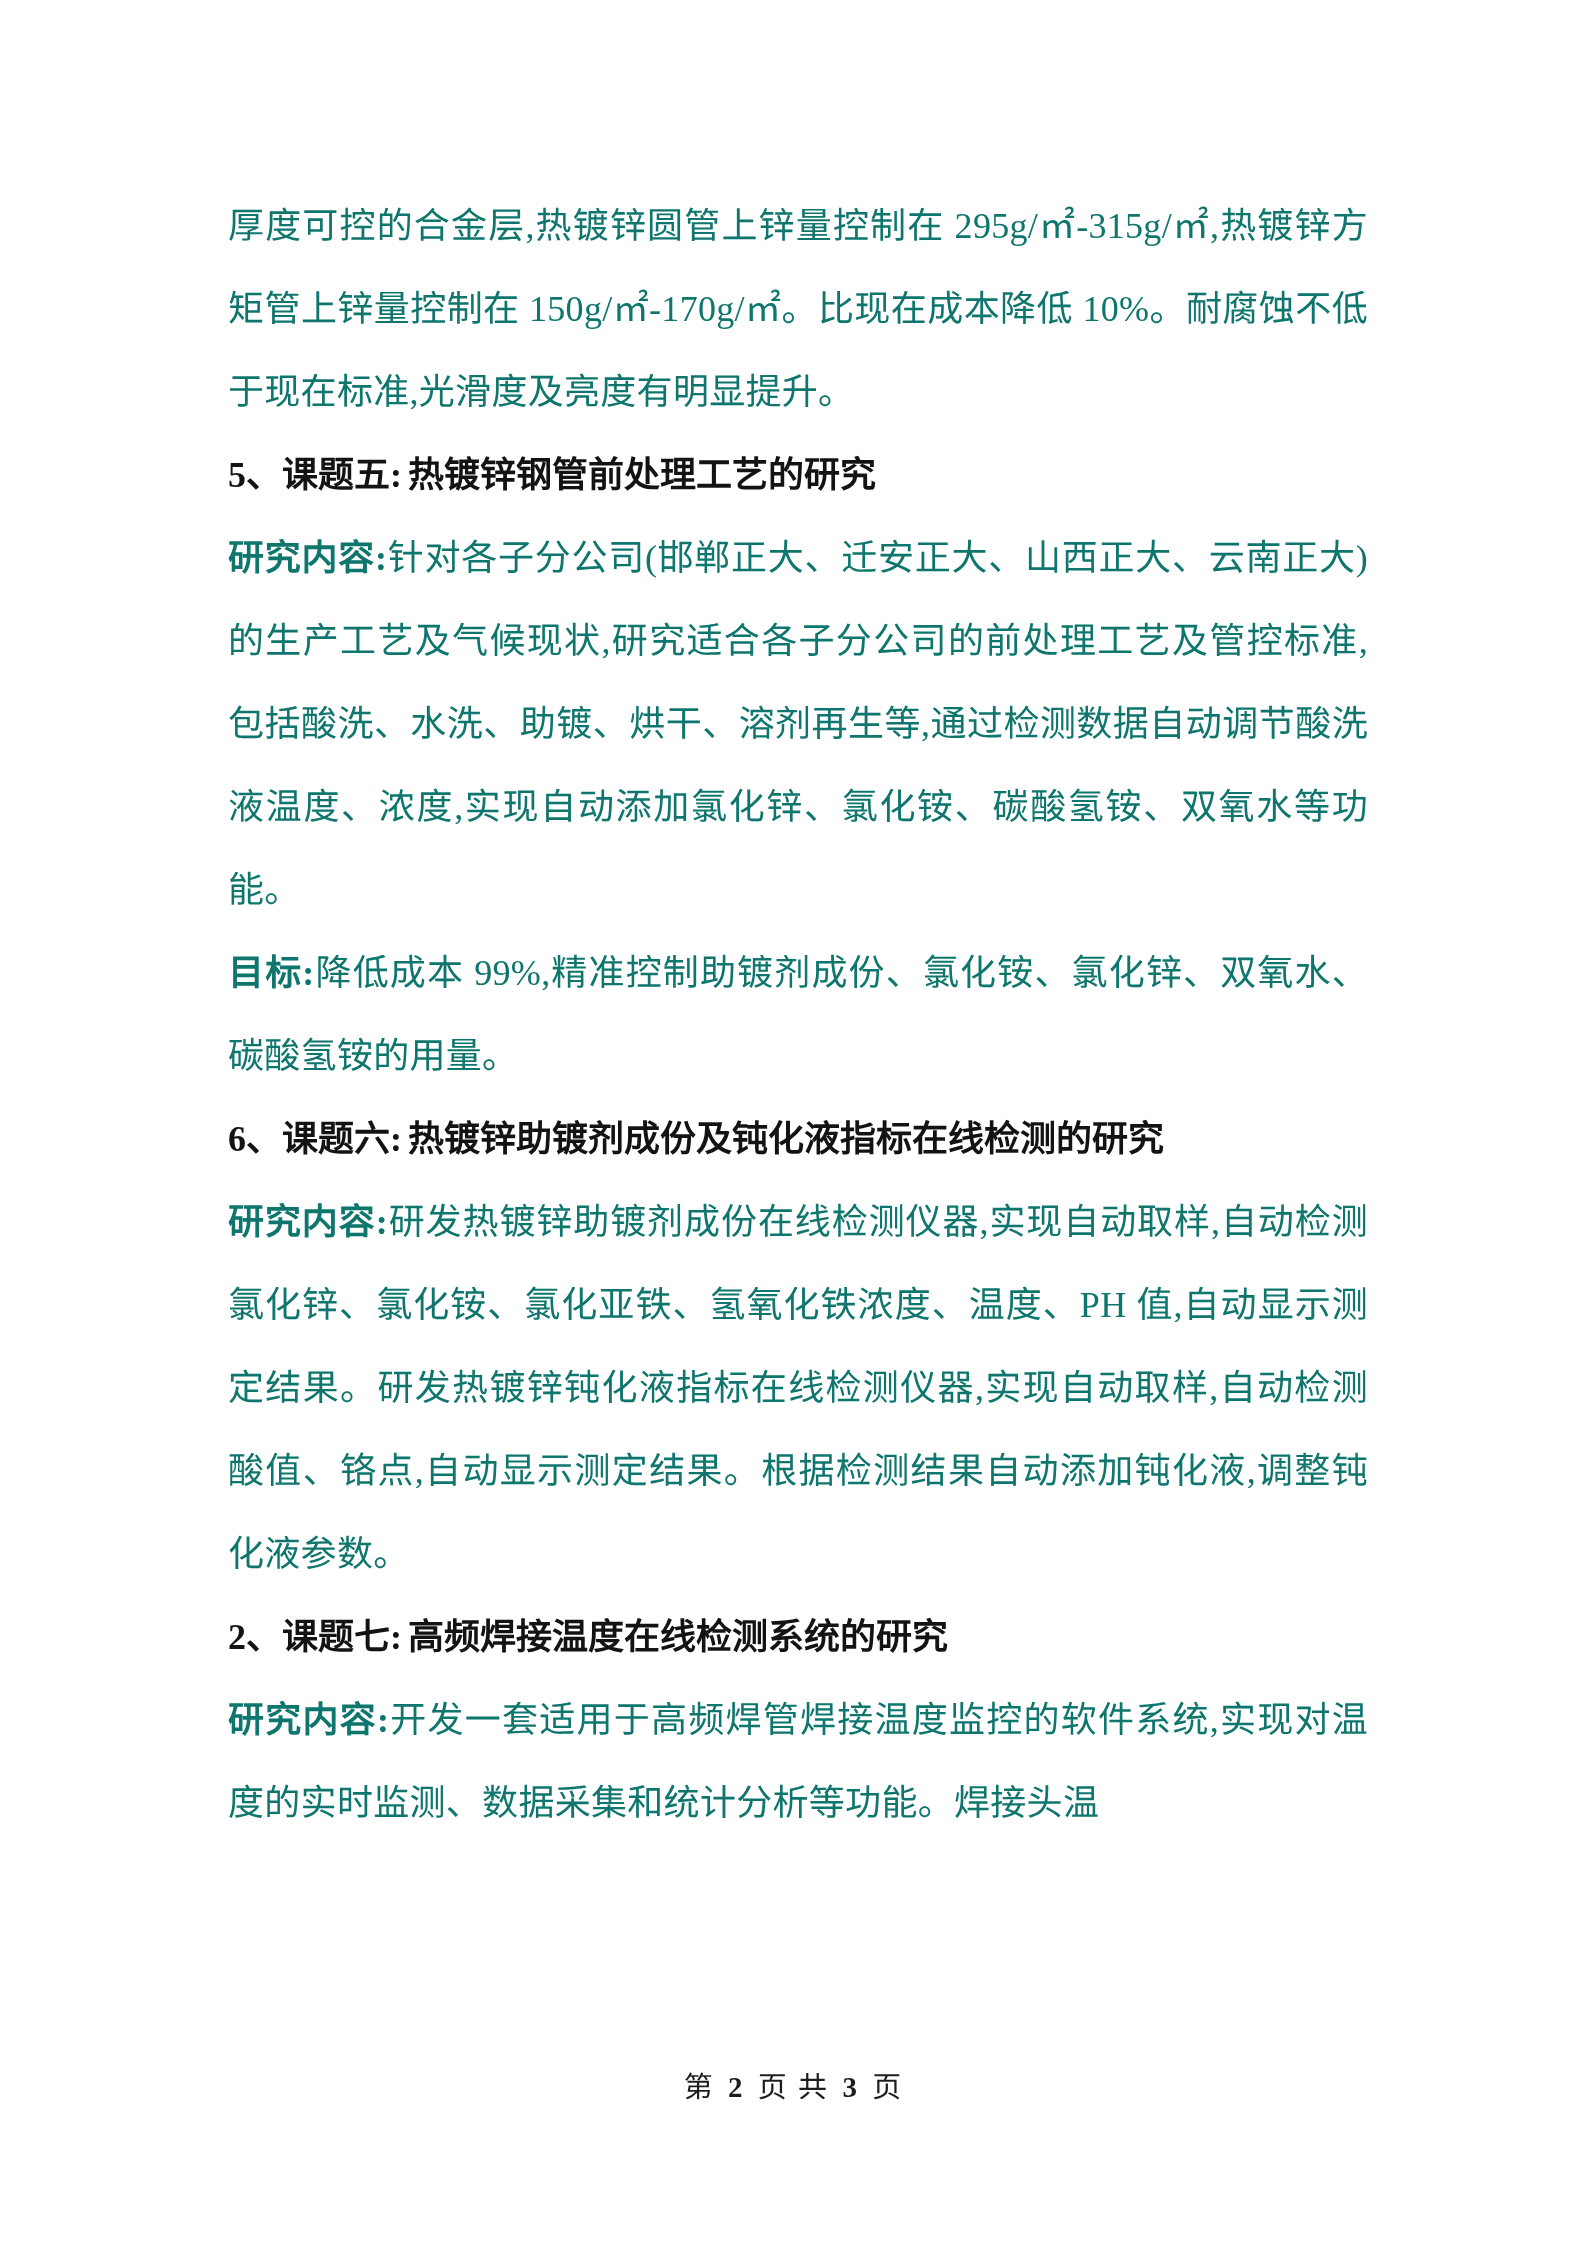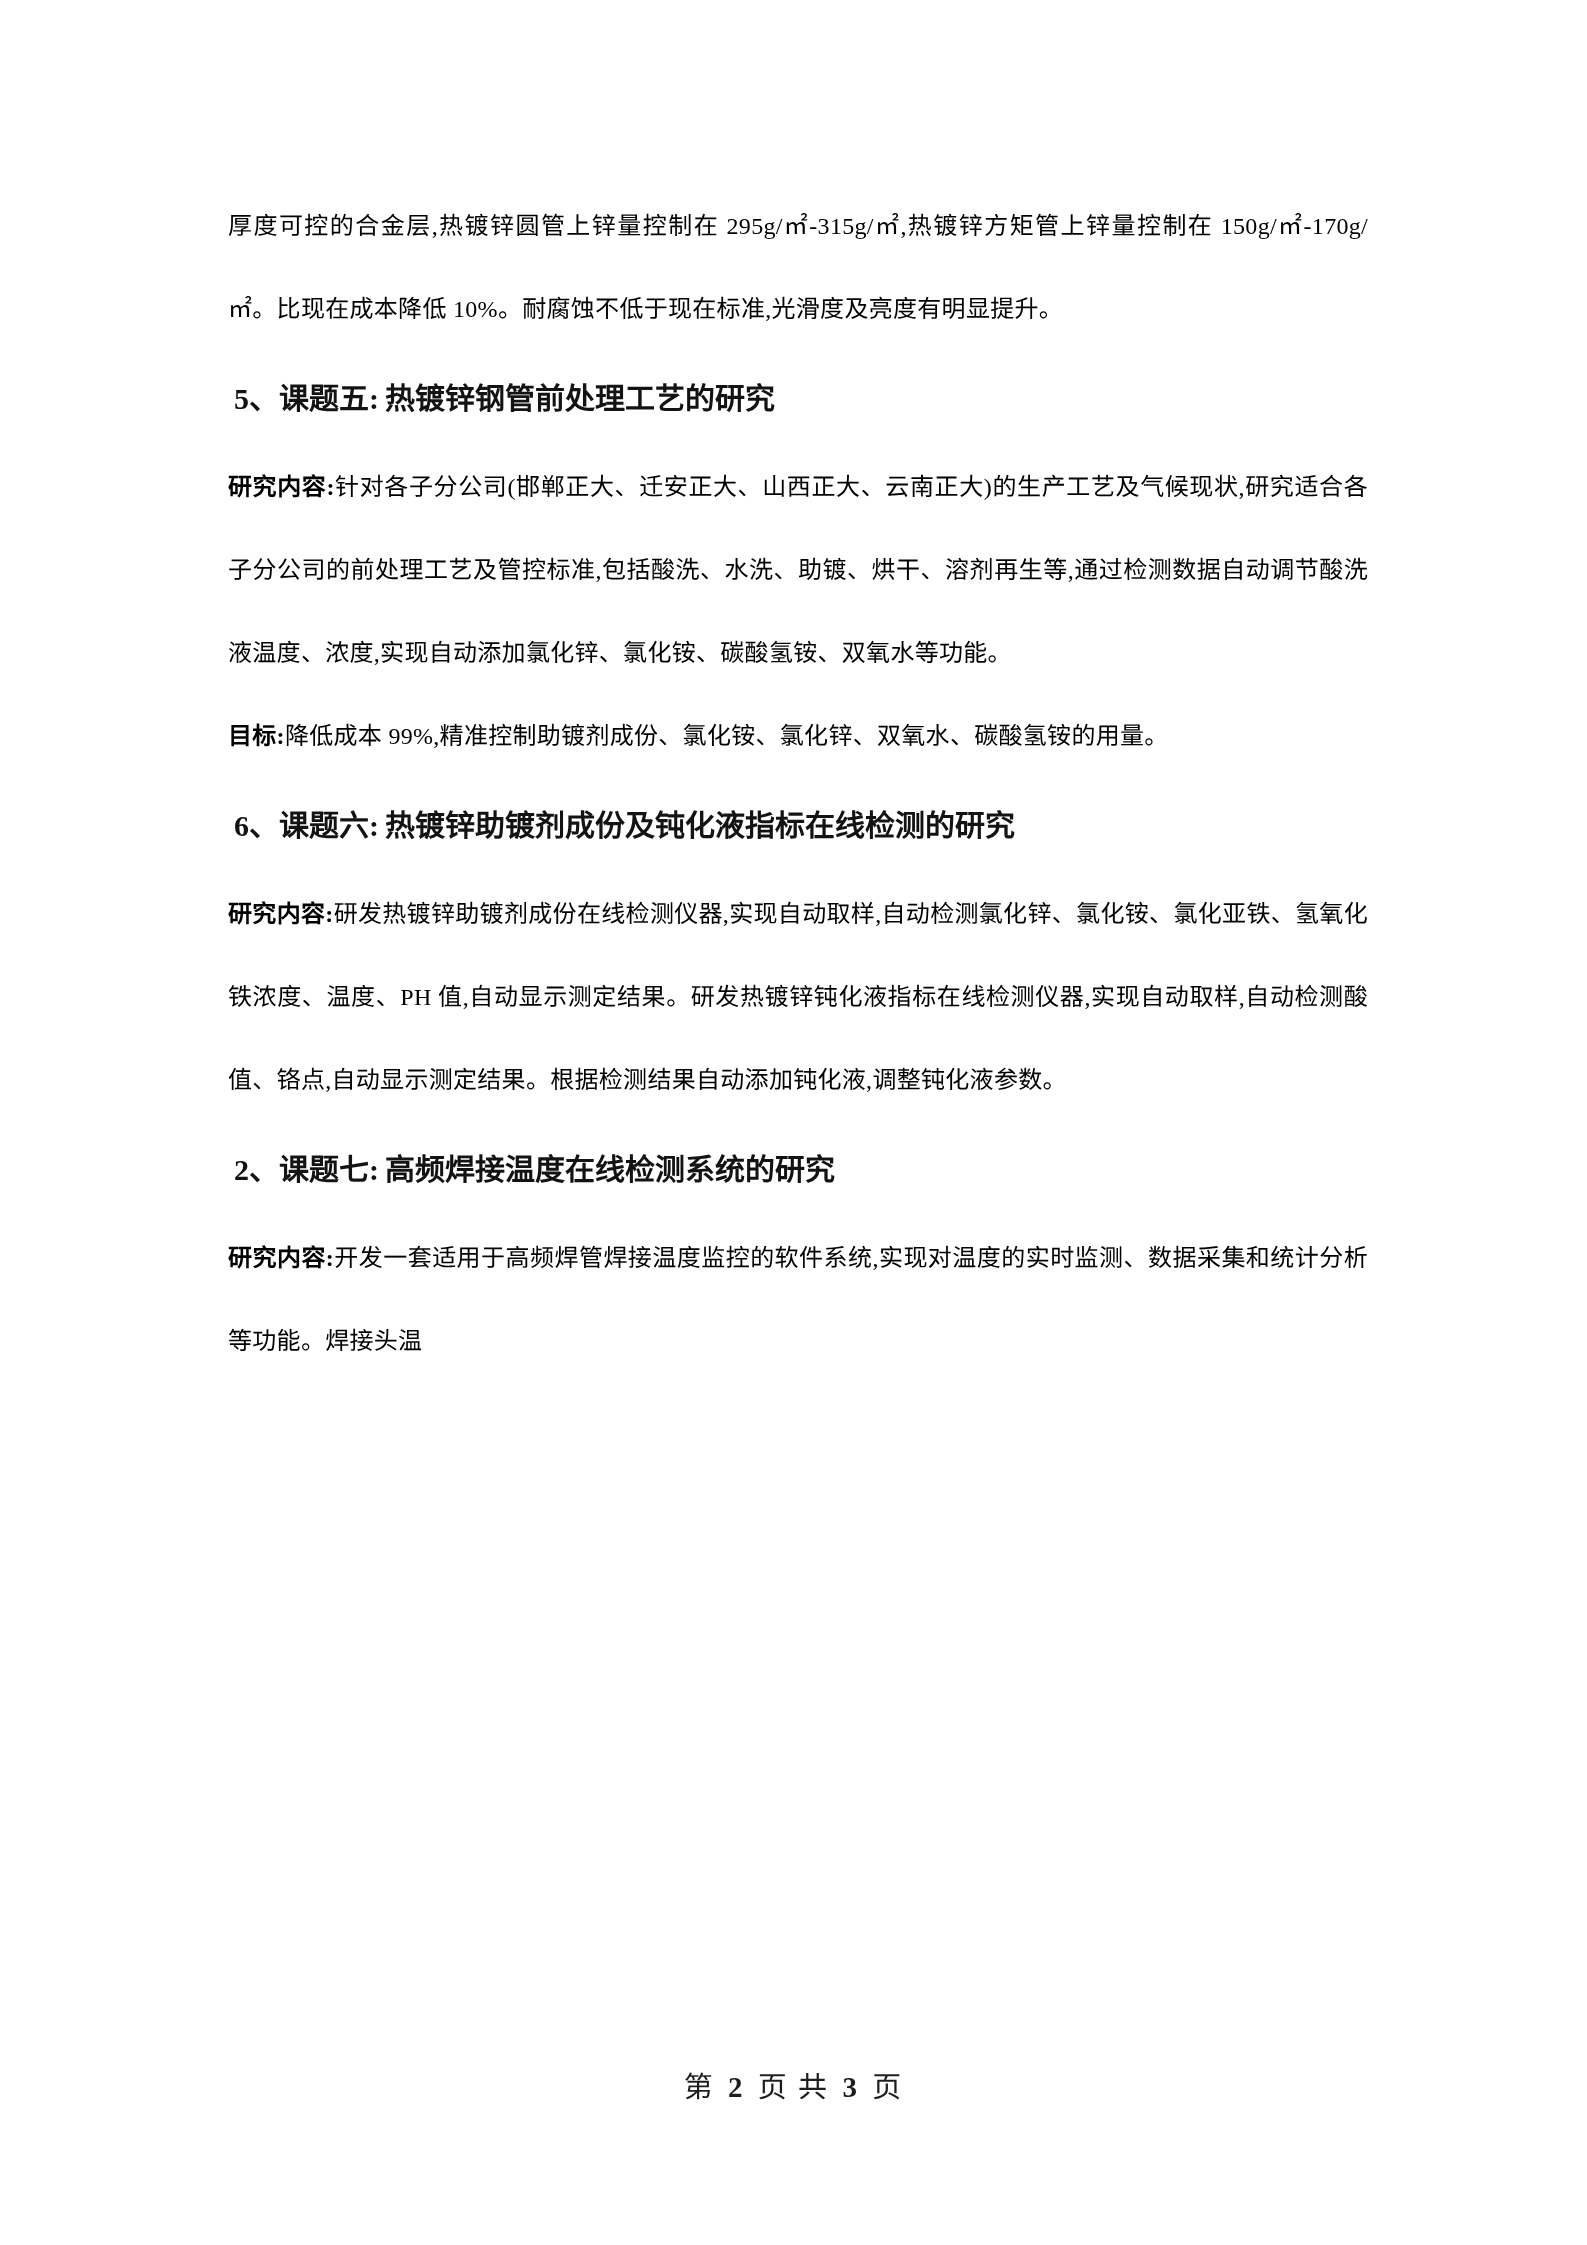--- a/index.html
+++ b/index.html
@@ -17,35 +17,35 @@
     font-family: "Liberation Serif", "DejaVu Serif", serif;
     color: #1a1a1a;
   }
   .content {
     position: absolute;
     left: 228px;
     top: 185px;
     width: 1140px;
   }
   .para {
-    font-size: 24px;
+    font-size: 36px;
     line-height: 83px;
     letter-spacing: 0.3px;
     text-align: justify;
     text-justify: inter-character;
     margin: 0;
-    color: #000000;
+    color: #0f766e;
   }
   .para.indent-none {
     text-indent: 0;
   }
   .num-head {
-    font-size: 30px;
+    font-size: 36px;
     line-height: 83px;
-    margin: 6px;
+    margin: 0;
     font-weight: 700;
     color: #131313;
   }
   .num-head .title {
     font-weight: 700;
     padding-left: 6px;
   }
   .label {
     font-weight: 700;
   }

